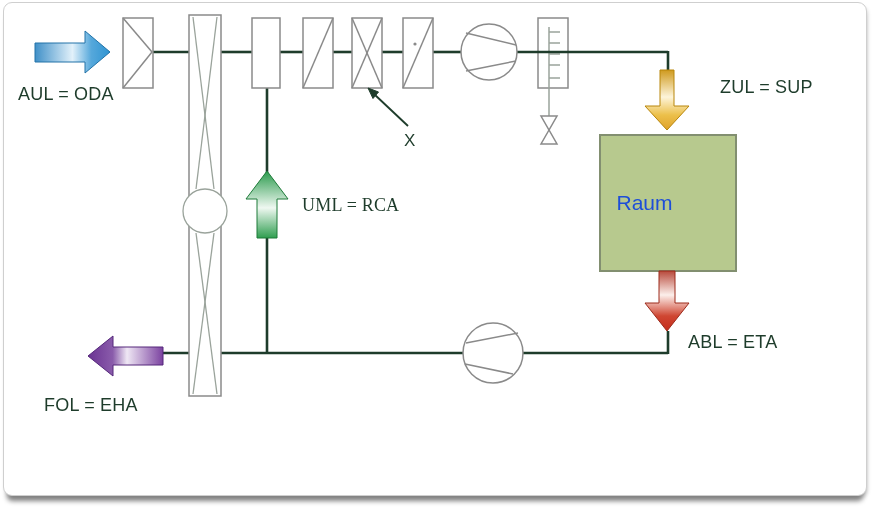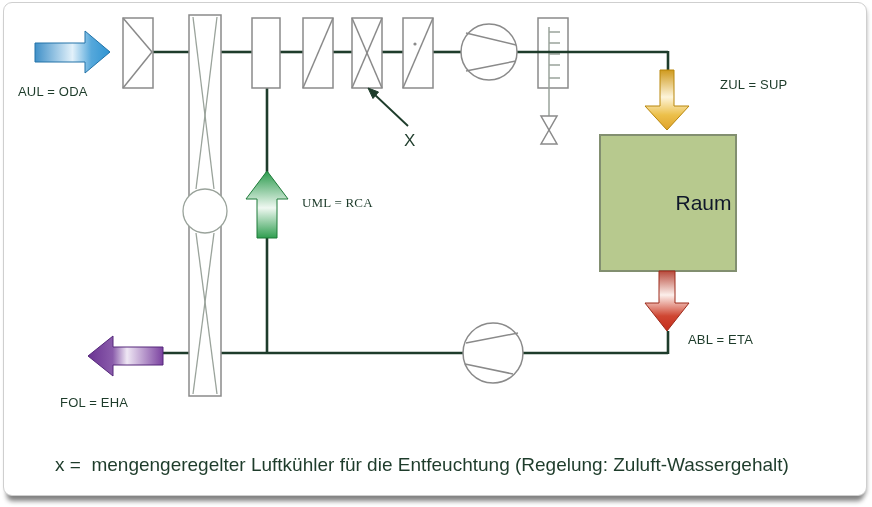--- a/index.html
+++ b/index.html
@@ -2,30 +2,30 @@
 <html><head>
 <meta charset="utf-8">
 <style>
   html,body{margin:0;padding:0;background:#ffffff;}
   .stage{position:relative;width:872px;height:507px;background:#ffffff;overflow:hidden;
          font-family:"Liberation Sans", sans-serif;}
   .card{position:absolute;left:3px;top:2px;width:862px;height:492px;background:#ffffff;
         border:1px solid #cfcfcf;border-radius:9px;
         box-shadow:0 9px 5px -4px #828282, 2px 3px 4px -2px #bbbbbb;}
   .schematic-svg{position:absolute;left:0;top:0;width:872px;height:507px;}
-  .lbl{position:absolute;color:#1e3c2b;font-size:13px;letter-spacing:0.2px;white-space:nowrap;}
+  .lbl{position:absolute;color:#1e3c2b;font-size:18px;letter-spacing:0.2px;white-space:nowrap;}
   .lbl-aul{left:18px;top:84px;}
   .lbl-zul{left:720px;top:77px;}
   .lbl-uml{left:302px;top:195px;font-family:Liberation Serif, serif;}
   .lbl-abl{left:688px;top:332px;text-align:center;}
-  .lbl-fol{left:60px;top:395px;}
+  .lbl-fol{left:44px;top:395px;}
   .lbl-x{left:404px;top:131px;font-size:17px;}
-  .room-label{position:absolute;left:628px;top:135px;width:151px;height:136px;
+  .room-label{position:absolute;left:569px;top:135px;width:151px;height:136px;
               display:flex;align-items:center;justify-content:center;
-              color:#0f172a;font-size:21px;}
+              color:#1d4ed8;font-size:21px;}
   .caption{position:absolute;left:55px;top:454px;color:#1e3c2b;font-size:19px;white-space:pre;}
 </style>
 </head>
 <body>
 
 <div class="stage">
   <div class="card"></div>
 
   <svg class="schematic-svg" viewBox="0 0 872 507">
     <defs>
@@ -155,14 +155,13 @@
     </g>
   </svg>
 
   <div class="lbl lbl-aul">AUL = ODA</div>
   <div class="lbl lbl-zul">ZUL = SUP</div>
   <div class="lbl lbl-uml">UML = RCA</div>
   <div class="lbl lbl-abl">ABL = ETA</div>
   <div class="lbl lbl-fol">FOL = EHA</div>
   <div class="lbl lbl-x">X</div>
   <div class="room-label">Raum</div>
-  <div class="caption">x =  mengengeregelter Luftkühler für die Entfeuchtung (Regelung: Zuluft-Wassergehalt)</div>
 </div>
 
 </body></html>

